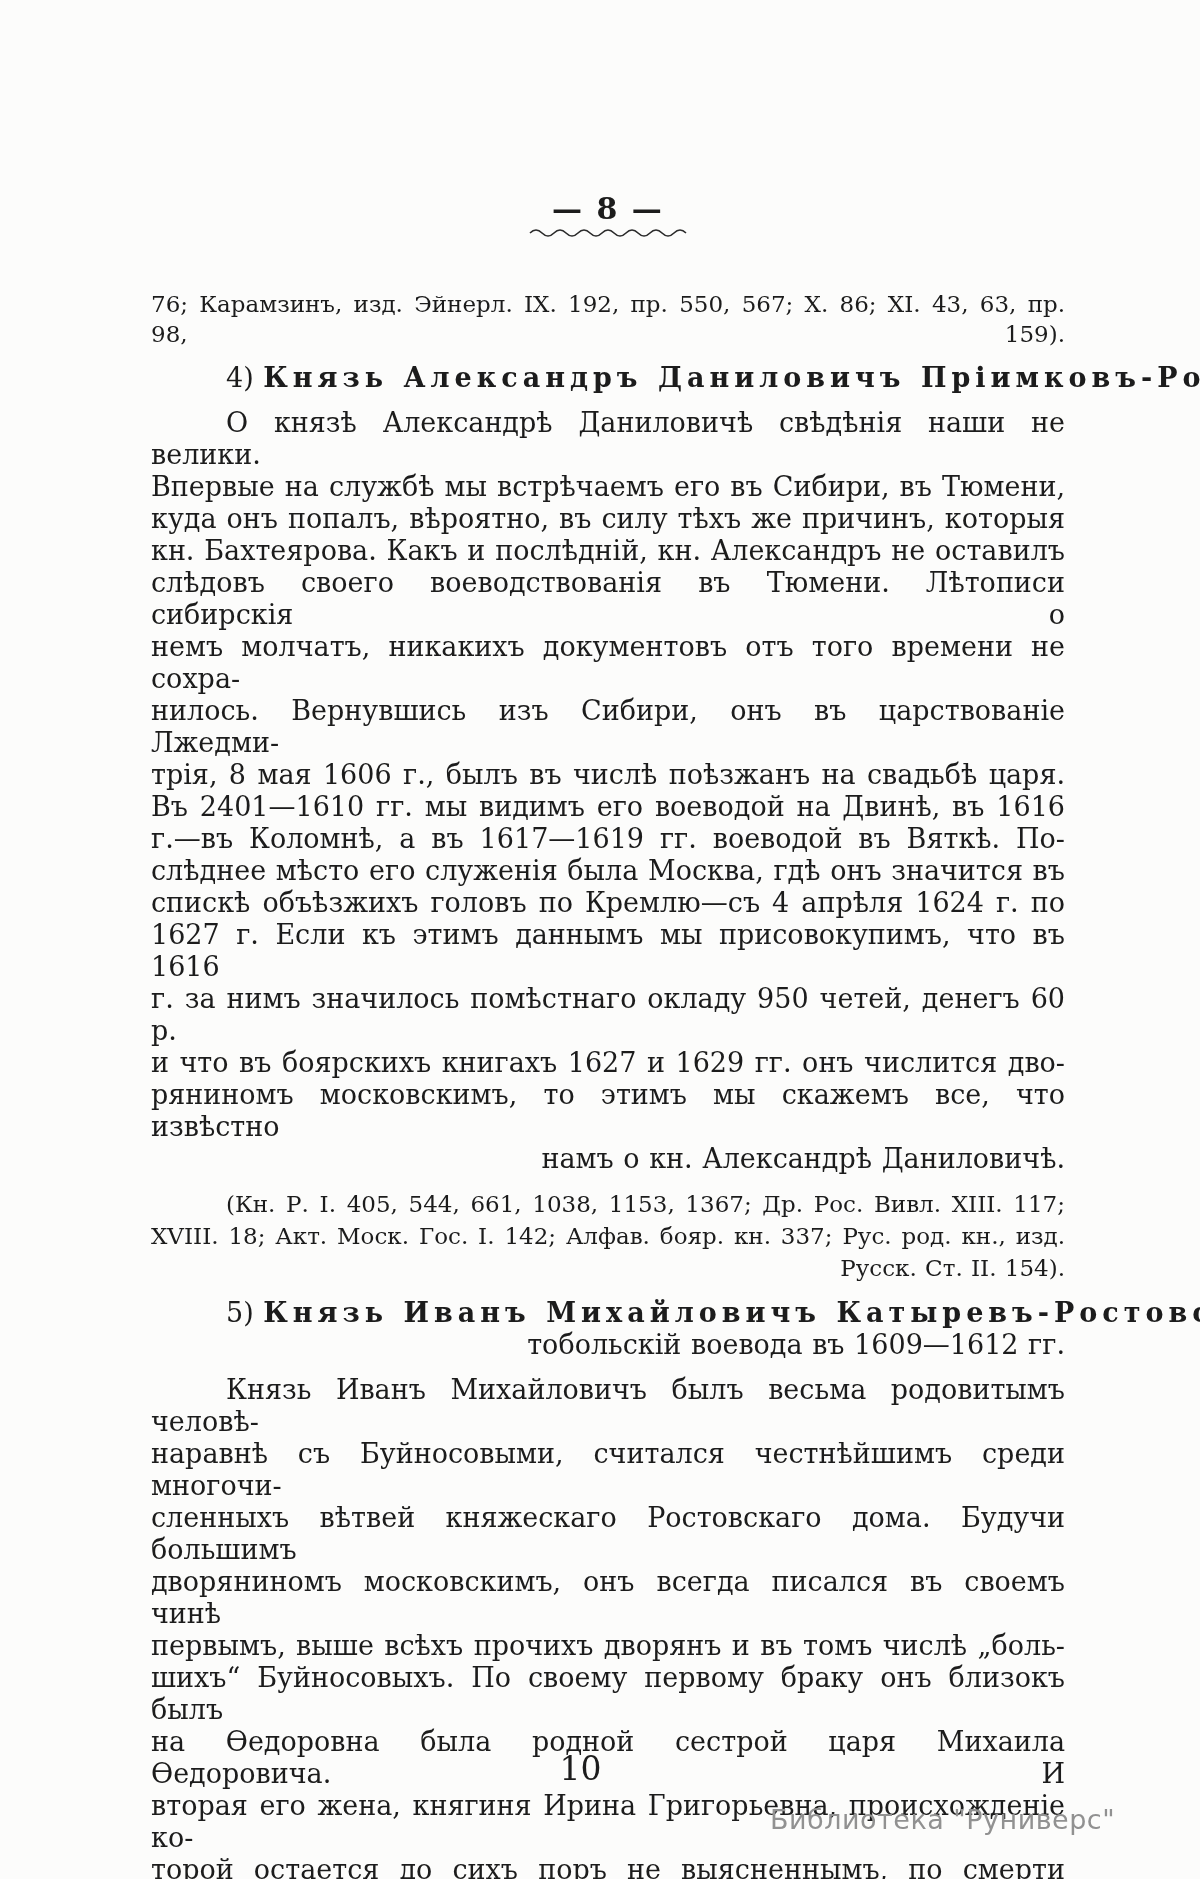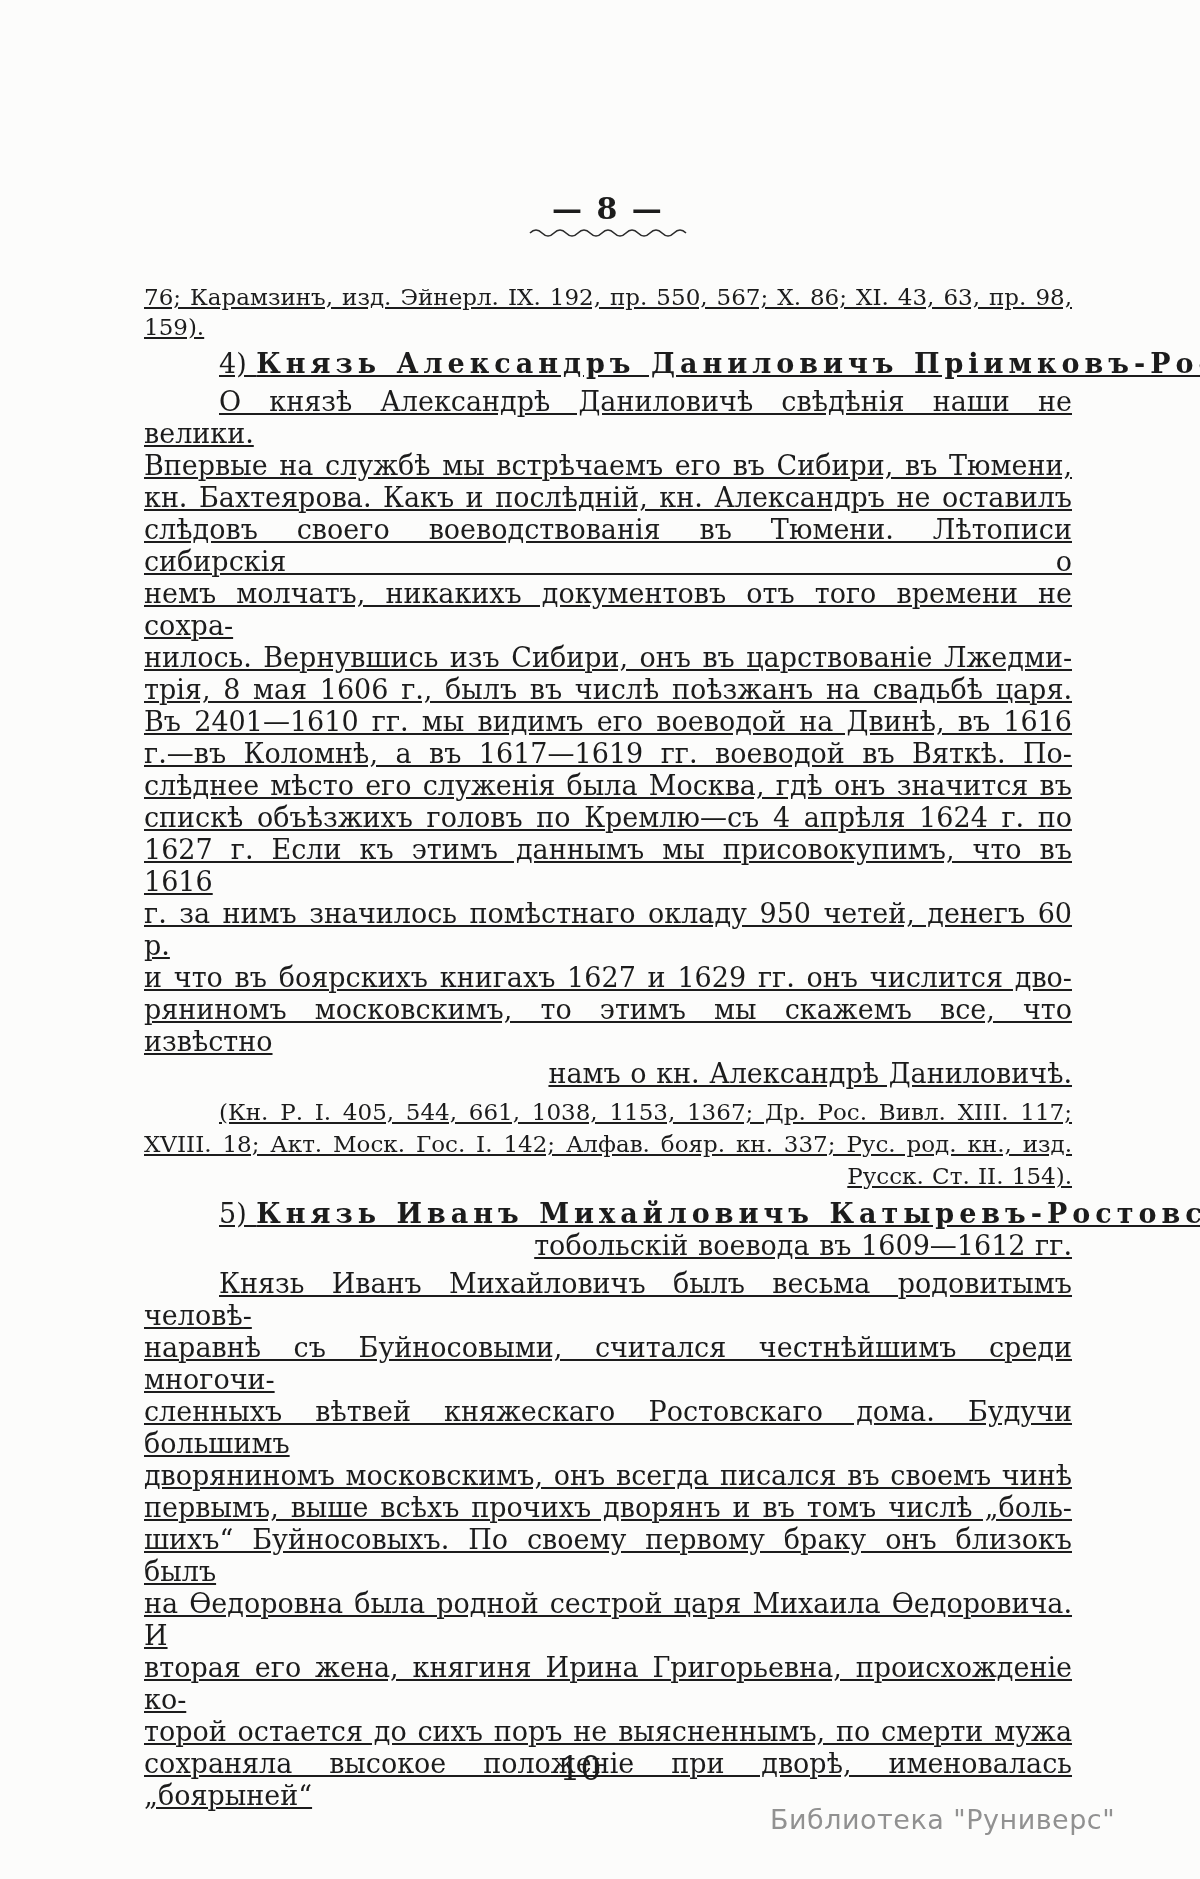--- a/index.html
+++ b/index.html
@@ -16,21 +16,21 @@
     text-align:center;
   }
   .header-number{
     font-size:30px;font-weight:bold;letter-spacing:2px;
     line-height:30px;
   }
   .header-squiggle{display:block;margin:2px auto 0 auto;}
   .text-block{
     position:absolute;top:276px;left:138px;width:940px;
   }
-  .para{margin:6px;text-decoration:underline;}
+  .para{margin:13px;}
   .line{
     display:block;
     font-size:27px;line-height:32px;
     text-align:right;
     white-space:normal;
     word-spacing:1px;
   }
   .line.just{text-align:justify;text-align-last:justify;}
   .line.indent{text-indent:75px;}
   .line.nowrap{white-space:nowrap;text-align:left;text-align-last:left;}
@@ -68,20 +68,21 @@
   <div class="text-block">
       <div class="para small">
         <div class="line just"><span class="pl">76; Карамзинъ, изд. Эйнерл. IX. 192, пр. 550, 567; X. 86; XI. 43, 63, пр. 98, 159).</span></div>
       </div>
       <div class="para heading">
         <div class="line indent nowrap"><span class="pl">4) </span><span class="sp">Князь Александръ Даниловичъ Пріимковъ-Ростов-</span></div>
       </div>
       <div class="para body">
         <div class="line just indent"><span class="pl">О князѣ Александрѣ Даниловичѣ свѣдѣнія наши не велики.</span></div>
         <div class="line just"><span class="pl">Впервые на службѣ мы  встрѣчаемъ его въ  Сибири, въ Тюмени,</span></div>
+        <div class="line just"><span class="pl">куда онъ попалъ, вѣроятно, въ силу тѣхъ же причинъ, которыя</span></div>
         <div class="line just"><span class="pl">кн. Бахтеярова. Какъ и послѣдній, кн. Александръ не оставилъ</span></div>
         <div class="line just"><span class="pl">слѣдовъ своего воеводствованія въ Тюмени. Лѣтописи сибирскія о</span></div>
         <div class="line just"><span class="pl">немъ молчатъ, никакихъ документовъ отъ того времени не сохра-</span></div>
         <div class="line just"><span class="pl">нилось. Вернувшись изъ Сибири, онъ въ царствованіе Лжедми-</span></div>
         <div class="line just"><span class="pl">трія, 8 мая 1606 г., былъ въ числѣ поѣзжанъ на свадьбѣ царя.</span></div>
         <div class="line just"><span class="pl">Въ 2401—1610 гг. мы видимъ его воеводой на Двинѣ, въ 1616</span></div>
         <div class="line just"><span class="pl">г.—въ Коломнѣ, а въ 1617—1619 гг. воеводой въ Вяткѣ. По-</span></div>
         <div class="line just"><span class="pl">слѣднее мѣсто его служенія была Москва, гдѣ онъ значится въ</span></div>
         <div class="line just"><span class="pl">спискѣ объѣзжихъ головъ по Кремлю—съ 4 апрѣля 1624 г. по</span></div>
         <div class="line just"><span class="pl">1627 г. Если къ этимъ даннымъ мы присовокупимъ, что въ 1616</span></div>

